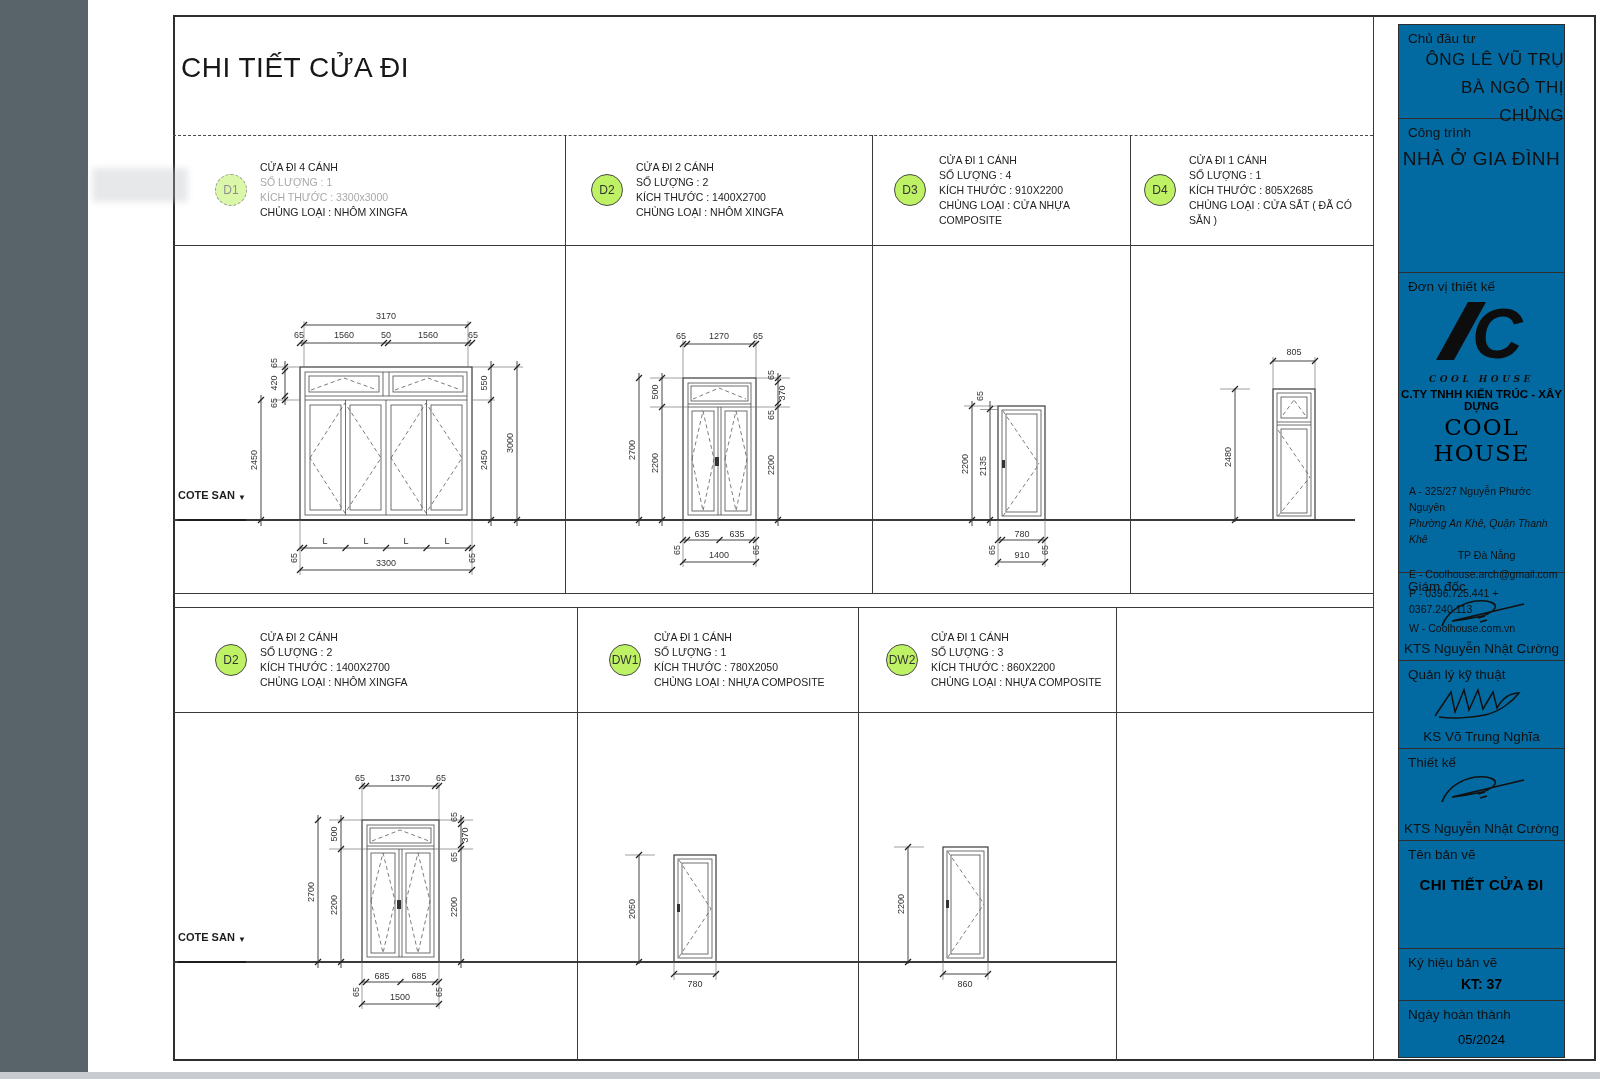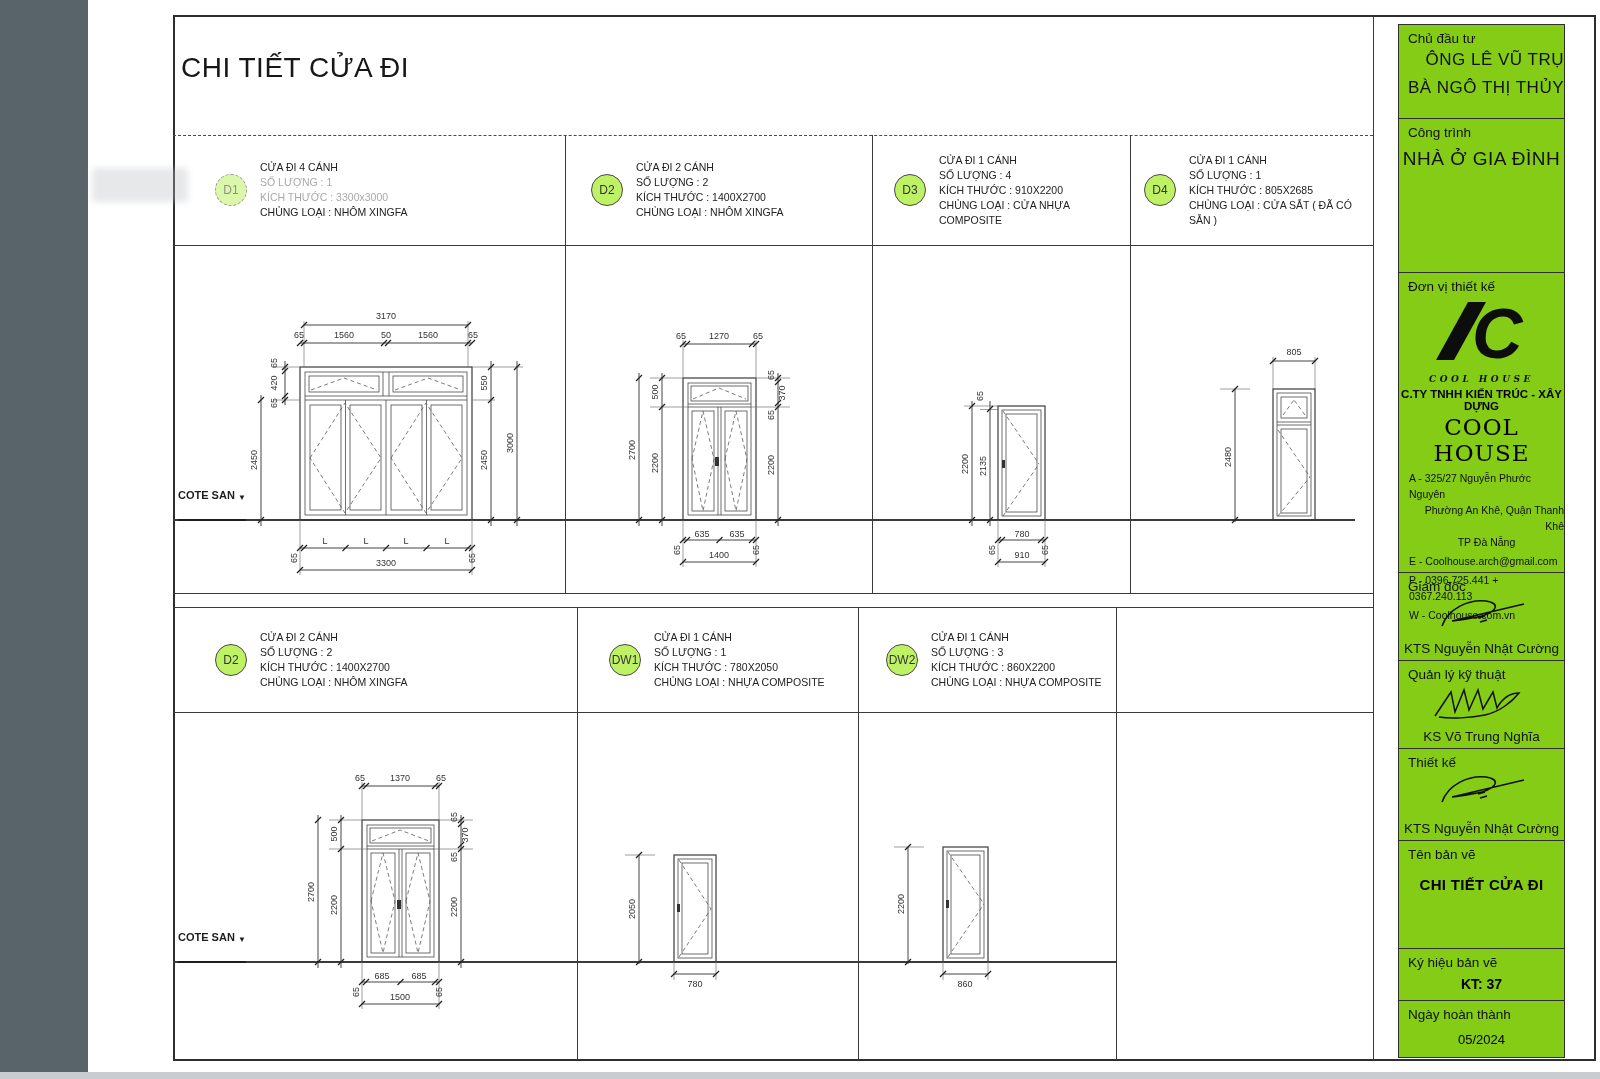--- a/index.html
+++ b/index.html
@@ -24,31 +24,31 @@
   svg text{font-family:"Liberation Sans",sans-serif;}
   .dim{font-size:9px;fill:#333;}
   .dimline{stroke:#444;stroke-width:1;}
   .ext{stroke:#777;stroke-width:0.7;}
   .tick{stroke:#222;stroke-width:1.3;}
   .frame{fill:none;stroke:#3a3a3a;stroke-width:1.2;}
   .thin{fill:none;stroke:#4a4a4a;stroke-width:0.8;}
   .dsh{fill:none;stroke:#5a5a5a;stroke-width:0.8;stroke-dasharray:4 3;}
   .handle{fill:#333;stroke:none;}
   
-  #tblock{left:1398px;top:24px;width:167px;height:1034px;border:1.6px solid #2e2e2e;box-sizing:border-box;background:#84cc16;}
+  #tblock{left:1398px;top:24px;width:167px;height:1034px;border:1.6px solid #2e2e2e;box-sizing:border-box;background:#0369a1;}
   .tsec{position:absolute;left:0;width:100%;border-bottom:1.4px solid #2e2e2e;box-sizing:border-box;}
   .tsec:last-child{border-bottom:none;}
   .tlabel{font-size:13.5px;color:#111;padding:6px 0 0 9px;}
   .tcenter{text-align:center;color:#111;}
   .invname{font-size:17px;line-height:28px;letter-spacing:0.5px;text-align:right;}
   .projname{font-size:19px;margin-top:8px;letter-spacing:0.5px;}
   .addr{font-size:10px;line-height:15.5px;margin-top:7px;}
   .companyline{font-size:11.5px;margin-top:4px;text-align:center;font-weight:bold;}
   .companyname{font-family:"DejaVu Serif",serif;font-size:23px;text-align:center;margin-top:2px;letter-spacing:1px;}
-  .caddr{font-size:10.5px;line-height:16px;padding-left:10px;margin-top:4px;color:#111;}
+  .caddr{font-size:10.5px;line-height:16px;padding-left:10px;margin-top:17px;color:#111;}
   .signame{font-size:13.5px;text-align:center;color:#111;position:absolute;bottom:4px;width:100%;}
   .signsvg{display:block;margin:2px auto 0 auto;}
   .drawname{font-size:15px;font-weight:bold;text-align:center;margin-top:14px;letter-spacing:0.3px;}
   .code{font-size:14px;font-weight:bold;text-align:center;margin-top:6px;}
   .dateval{font-size:13px;text-align:center;margin-top:10px;}
   .logo-word{font-family:"DejaVu Serif",serif;font-size:9px;font-style:italic;font-weight:bold;letter-spacing:3.5px;text-align:center;color:#111;}
   #watermark{left:92px;top:168px;width:96px;height:34px;background:rgba(185,190,195,.35);filter:blur(3px);border-radius:4px;}
 </style>
 </head>
 <body>
@@ -490,38 +490,38 @@
     <line class="dimline" x1="85" y1="262" x2="130" y2="262"></line>
     <line class="tick" x1="82" y1="265" x2="88" y2="259"></line>
       <line class="tick" x1="127" y1="265" x2="133" y2="259"></line>
     <text class="dim" x="107" y="275" text-anchor="middle">860</text>
   </svg>
 
   <div id="tblock" class="abs">
     <div class="tsec" style="top:0;height:94px;">
       <div class="tlabel">Chủ đầu tư</div>
       <div class="tcenter invname">ÔNG LÊ VŨ TRỤ</div>
-      <div class="tcenter invname">BÀ NGÔ THỊ THỦY</div>
+      <div class="tcenter invname">BÀ NGÔ THỊ CHỦNG</div>
     </div>
     <div class="tsec" style="top:94px;height:154px;">
       <div class="tlabel">Công trình</div>
       <div class="tcenter projname">NHÀ Ở GIA ĐÌNH</div>
     </div>
     <div class="tsec" style="top:248px;height:300px;">
       <div class="tlabel">Đơn vị thiết kế</div>
       <svg class="signsvg" width="120" height="78" viewBox="0 0 120 78">
         <polygon points="46,6 64,6 32,64 14,64" fill="#0d0d0d"></polygon>
         <text x="50" y="62" font-size="70" font-family="'DejaVu Serif',serif" font-style="italic" font-weight="bold" fill="#0d0d0d">C</text>
       </svg>
       <div class="logo-word">COOL HOUSE</div>
       <div class="companyline">C.TY TNHH KIẾN TRÚC - XÂY DỰNG</div>
       <div class="companyname">COOL HOUSE</div>
       <div class="caddr">
         <div>A - 325/27 Nguyễn Phước Nguyên</div>
-        <div style="text-align:right;">Phường An Khê, Quận Thanh Khê</div>
+        <div style="text-align:left;font-style:italic;">Phường An Khê, Quận Thanh Khê</div>
         <div style="text-align:center;">TP Đà Nẵng</div>
         <div style="margin-top:3px;">E - Coolhouse.arch@gmail.com</div>
         <div style="margin-top:3px;">P - 0396.725.441 + 0367.240.113</div>
         <div style="margin-top:3px;">W - Coolhouse.com.vn</div>
       </div>
     </div>
     <div class="tsec" style="top:548px;height:88px;">
       <div class="tlabel">Giám đốc</div>
       <svg class="signsvg" width="100" height="38" viewBox="0 0 100 38">
         <path d="M10,30 C16,13 36,3 54,5 C68,7 66,15 50,20 C38,23 26,24 20,25 C36,21 62,15 92,8" fill="none" stroke="#111" stroke-width="1.6"></path>

